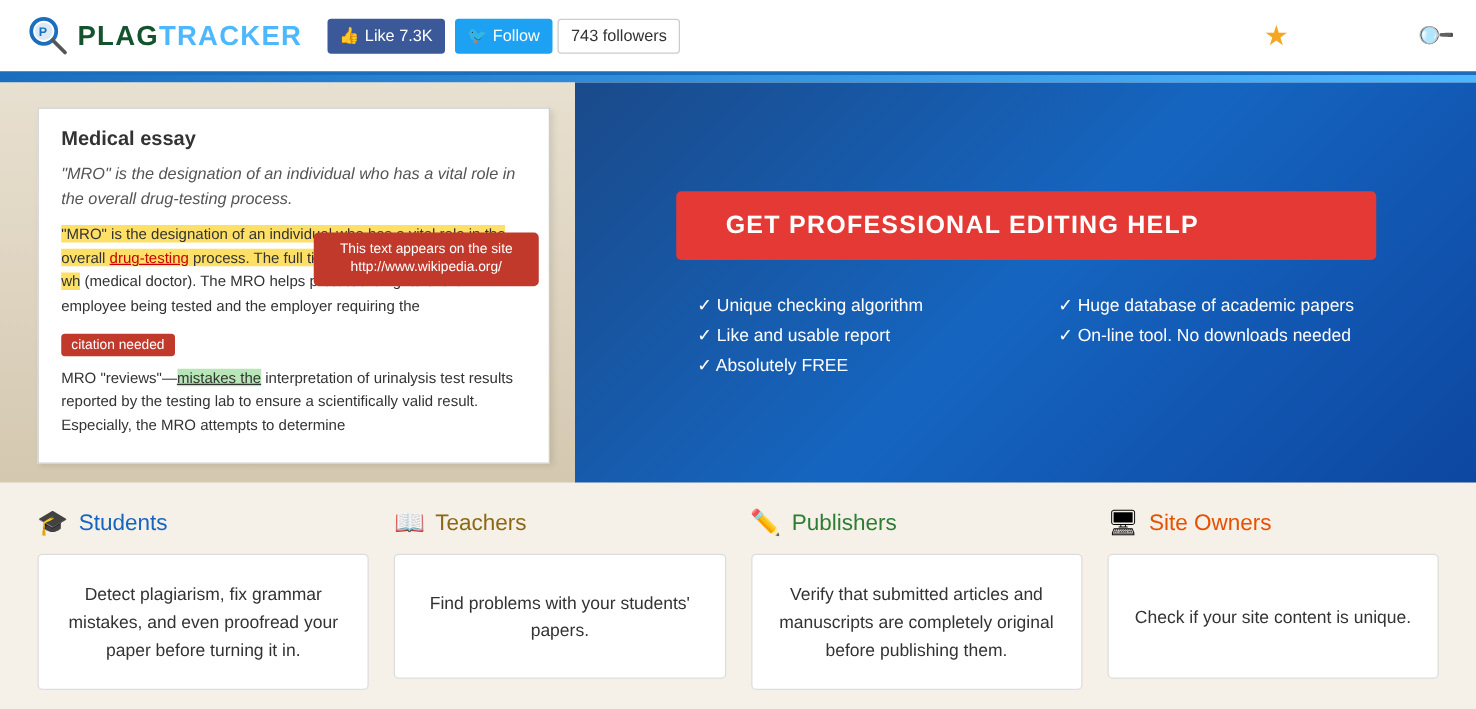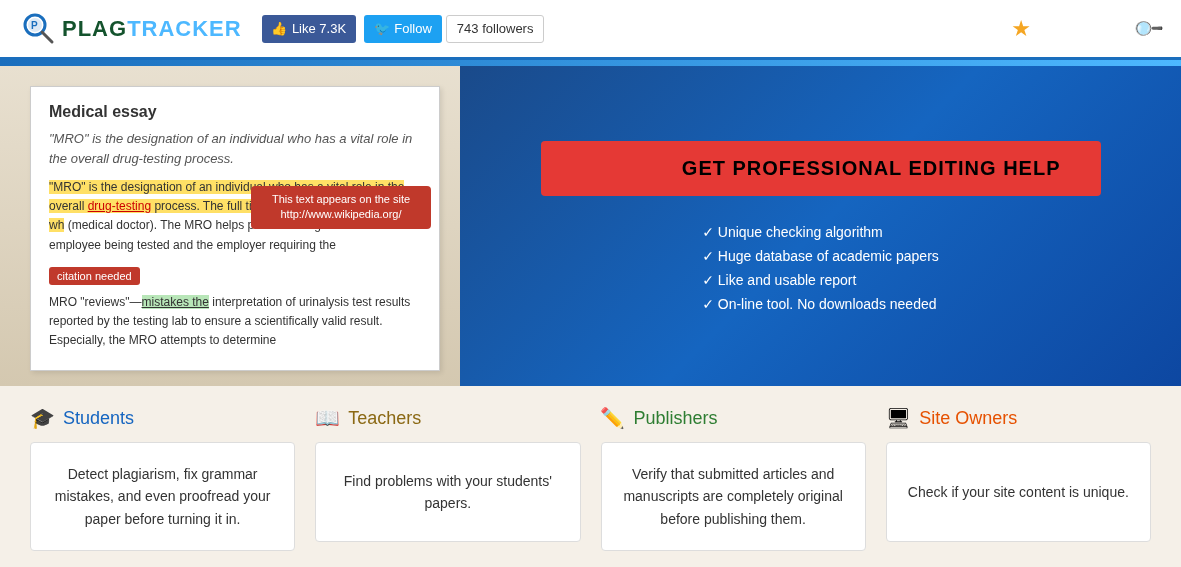--- a/index.html
+++ b/index.html
@@ -202,35 +202,35 @@
       flex: 1;
       background: linear-gradient(135deg, #1a4a8a 0%, #1565c0 50%, #0d47a1 100%);
       padding: 30px 40px;
       display: flex;
       flex-direction: column;
       align-items: center;
       justify-content: center;
     }
     .cta-button {
       background: #e53935;
-      color: #000000;
+      color: #ffffff;
       font-size: 20px;
       font-weight: bold;
       padding: 16px 40px;
       border: none;
       border-radius: 4px;
       cursor: pointer;
       margin-bottom: 28px;
       letter-spacing: 1px;
       width: 560px;
-      text-align: right;
+      text-align: left;
     }
     .features-grid {
       display: grid;
-      grid-template-columns: 1fr;
+      grid-template-columns: 1fr 1fr;
       gap: 8px 52px;
       color: #fff;
       font-size: 14px;
     }
     .feature-item {
       color: #fff;
     }
 
     
     .bottom-section {
@@ -337,20 +337,21 @@
     </div>
   </div>
 
   <div class="right-panel">
     <button class="cta-button">GET PROFESSIONAL EDITING HELP</button>
     <div class="features-grid">
       <div class="feature-item">✓ <span>Unique checking algorithm</span></div>
       <div class="feature-item">✓ <span>Huge database of academic papers</span></div>
       <div class="feature-item">✓ <span>Like and usable report</span></div>
       <div class="feature-item">✓ <span>On-line tool. No downloads needed</span></div>
+      <div class="feature-item">✓ <span>Absolutely FREE</span></div>
     </div>
   </div>
 </div>
 
 <div class="bottom-section">
   <div class="bottom-cards">
 
     <div class="card-column">
       <div class="card-header">
         <span class="card-icon">🎓</span>

